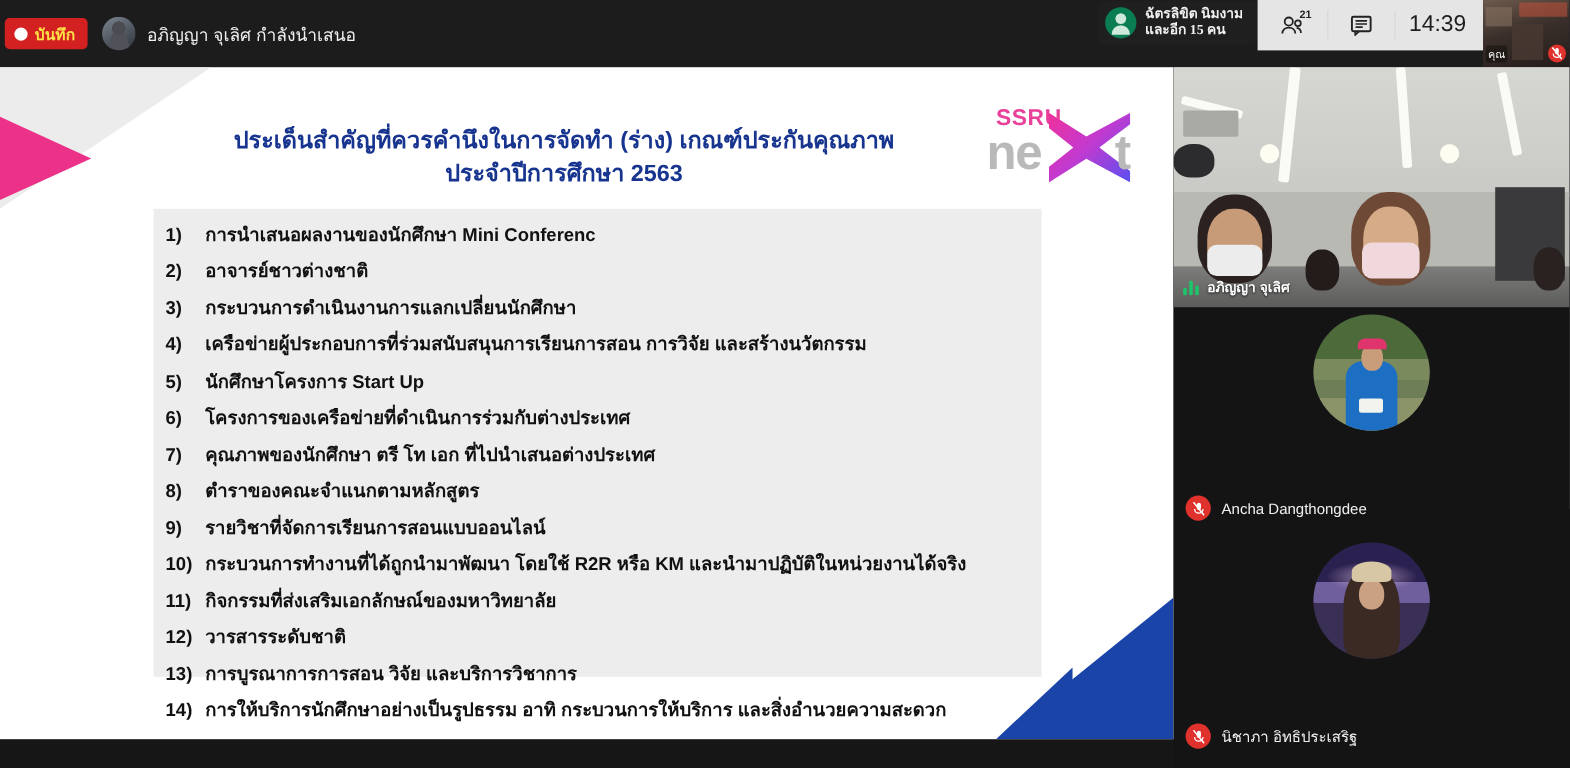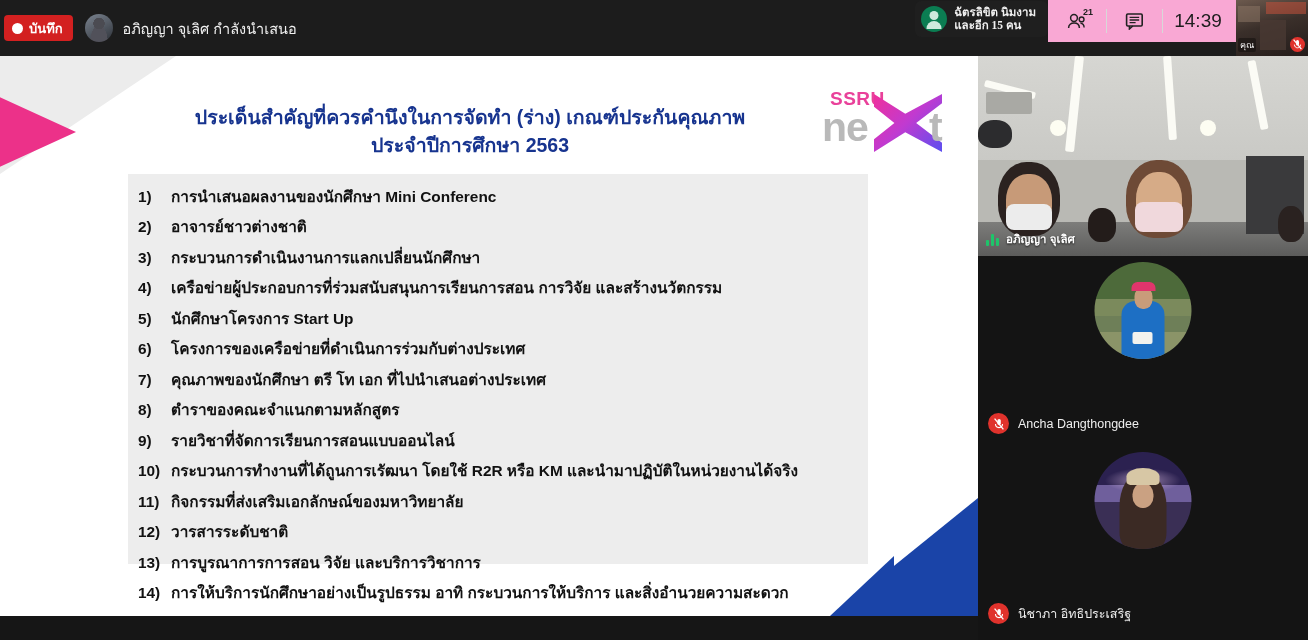--- a/index.html
+++ b/index.html
@@ -11,21 +11,21 @@
   #app{ position:relative; width:1308px; height:640px; background:#181818; }
 
   
   .topbar{
     position:absolute; left:0; top:0; width:1308px; height:56px;
     background:#1c1c1c; display:flex; align-items:center;
   }
   .rec-badge{
     margin-left:4px; height:26px; background:#d32020; border-radius:4px;
     display:flex; align-items:center; gap:6px; padding:0 10px 0 8px;
-    color:#ffffff; font-size:13px; font-weight:600; white-space:nowrap;
+    color:#fde047; font-size:13px; font-weight:600; white-space:nowrap;
   }
   .rec-dot{ width:11px; height:11px; border-radius:50%; background:#fff; flex:none; }
   .speaker-chip{ display:flex; align-items:center; gap:10px; margin-left:12px; }
   .speaker-ava{
     width:28px; height:28px; border-radius:50%; flex:none;
     background:
       radial-gradient(circle at 50% 34%, #4b4b52 0 24%, rgba(0,0,0,0) 25%),
       radial-gradient(ellipse at 50% 104%, #51515a 0 44%, rgba(0,0,0,0) 45%),
       linear-gradient(150deg,#7b8490,#2d3138);
   }
@@ -41,21 +41,21 @@
     position:relative;
   }
   .meet-ava::before{content:"";position:absolute;left:50%;top:5px;transform:translateX(-50%);
     width:9px;height:9px;border-radius:50%;background:#cfe9dd;}
   .meet-ava::after{content:"";position:absolute;left:50%;bottom:3px;transform:translateX(-50%);
     width:15px;height:8px;border-radius:8px 8px 0 0;background:#cfe9dd;}
   .meet-lines{ display:flex; flex-direction:column; line-height:1.15; }
   .meet-lines span{ color:#f0f0f0; font-size:11.5px; font-weight:600; white-space:nowrap; }
 
   .white-ctrls{
-    height:42px; background:#f9a8d4; display:flex; align-items:center;
+    height:42px; background:#e5e5e5; display:flex; align-items:center;
     padding:0 2px;
   }
   .ctrl{ width:56px; height:42px; display:flex; align-items:center; justify-content:center; position:relative; }
   .ctrl + .ctrl::before{ content:""; position:absolute; left:0; top:9px; height:24px; width:1px; background:#d8d8d8; }
   .ctrl svg{ display:block; }
   .badge-num{
     position:absolute; top:7px; right:13px; font-size:9px; color:#222; font-weight:700;
   }
   .clock{ min-width:72px; height:42px; display:flex; align-items:center; justify-content:center;
     color:#1d1d1d; font-size:19px; position:relative; }
@@ -300,21 +300,21 @@
           <div class="li">
             <span class="num">8)</span>
             <span>ตำราของคณะจำแนกตามหลักสูตร</span>
           </div>
           <div class="li">
             <span class="num">9)</span>
             <span>รายวิชาที่จัดการเรียนการสอนแบบออนไลน์</span>
           </div>
           <div class="li">
             <span class="num">10)</span>
-            <span>กระบวนการทำงานที่ได้ถูนการเรัฒนา โดยใช้ R2R หรือ KM และนำมาปฏิบัติในหน่วยงานได้จริง</span>
+            <span>กระบวนการทำงานที่ได้ถูกนำมาพัฒนา โดยใช้ R2R หรือ KM และนำมาปฏิบัติในหน่วยงานได้จริง</span>
           </div>
           <div class="li">
             <span class="num">11)</span>
             <span>กิจกรรมที่ส่งเสริมเอกลักษณ์ของมหาวิทยาลัย</span>
           </div>
           <div class="li">
             <span class="num">12)</span>
             <span>วารสารระดับชาติ</span>
           </div>
           <div class="li">

